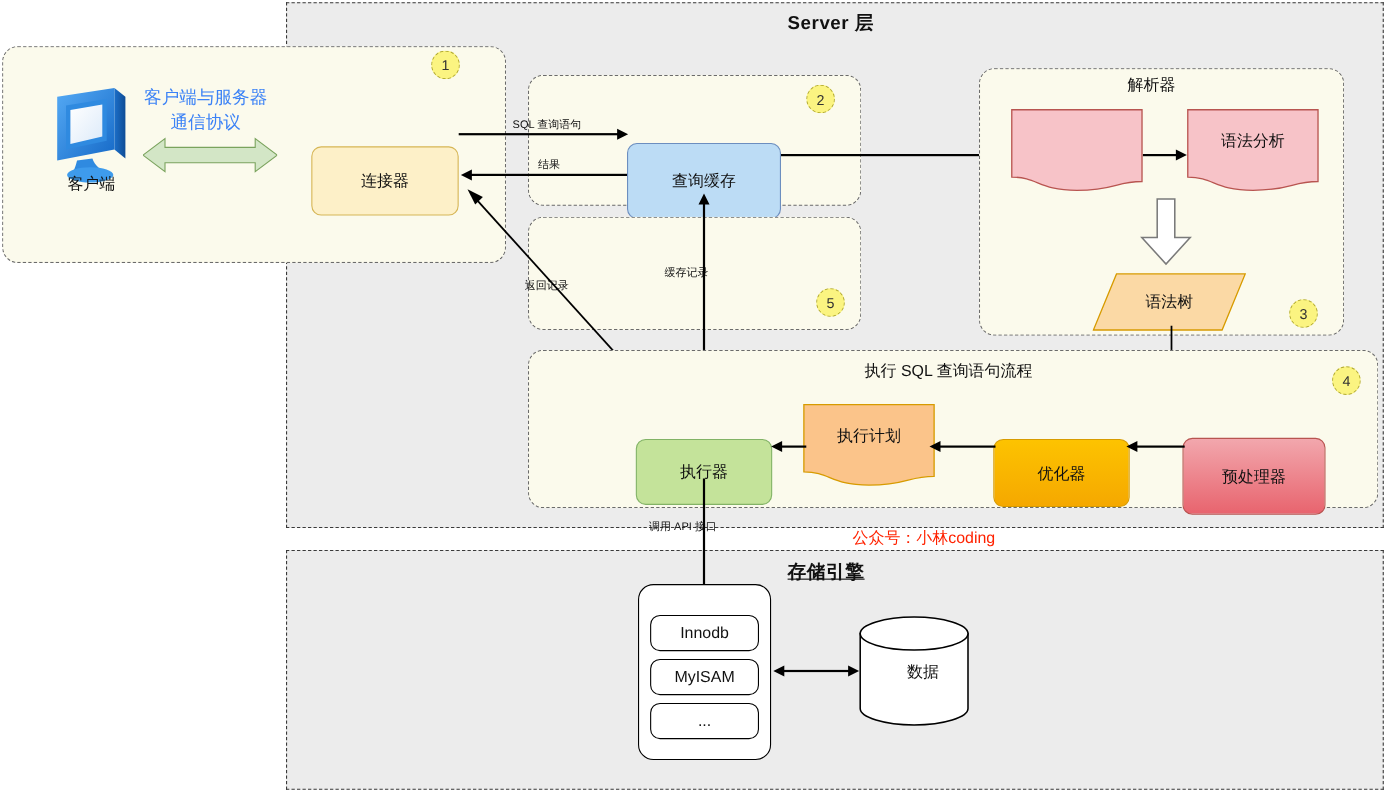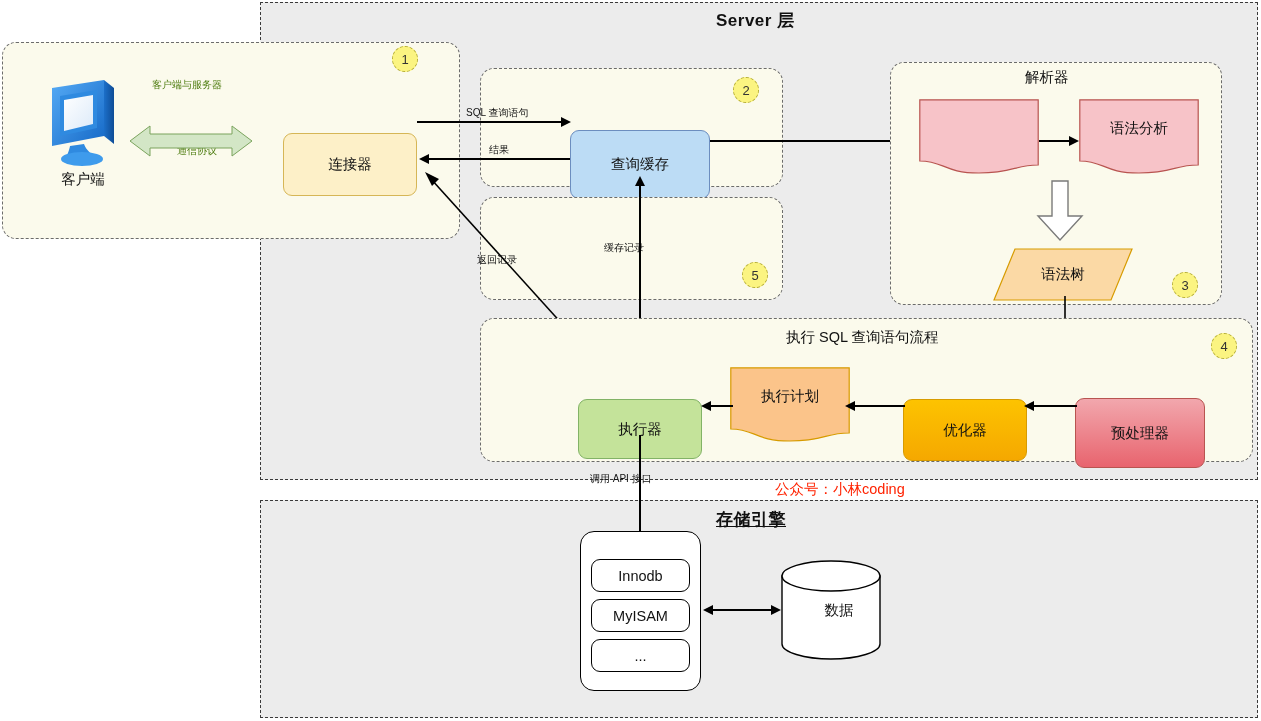--- a/index.html
+++ b/index.html
@@ -52,21 +52,21 @@
   .se-item{position:absolute;background:#fff;border:1.4px solid #000;border-radius:9px;
            display:flex;align-items:center;justify-content:center;font-size:14.5px;color:#111;box-sizing:border-box;}
 
   .cyl{position:absolute;}
   .cyl svg{display:block;}
   .cyl .lbl{position:absolute;left:0;right:0;top:0;bottom:0;display:flex;align-items:center;
             justify-content:center;font-size:14.5px;color:#111;}
 
   .client-icon{position:absolute;}
   .client-label{position:absolute;font-size:14.5px;color:#111;white-space:nowrap;text-align:center;}
-  .proto-label{position:absolute;font-size:10px;color:#4d7c0f;text-align:center;line-height:1.45;white-space:nowrap;}
+  .proto-label{position:absolute;font-size:16px;color:#3b82f6;text-align:center;line-height:1.45;white-space:nowrap;}
   .green-arrow{position:absolute;}
   .blockarrow{position:absolute;}
 </style>
 </head>
 <body>
 
 <div id="stage">
 
   <div class="layer" style="left:260px;top:2px;width:998px;height:478px;"></div>
   <div class="layer-title" style="left:716px;top:9px;">Server 层</div>
@@ -94,24 +94,24 @@
         </linearGradient>
       </defs>
       <path d="M60 8 L70 16 L70 72 L60 64 Z" fill="url(#gSide)"></path>
       <path d="M8 16 L60 8 L60 64 L8 74 Z" fill="url(#gBody)"></path>
       <path d="M16 24 L53 18 L53 56 L16 64 Z" fill="#2f8ae0"></path>
       <path d="M20 28 L49 23 L49 52 L20 59 Z" fill="url(#gScr)"></path>
       <path d="M26 74 C26 74 24 84 20 88 C30 94 52 93 58 87 C48 84 42 78 40 72 Z" fill="#2f8ae0"></path>
       <ellipse cx="38" cy="87" rx="21" ry="7" fill="#3e9bec"></ellipse>
     </svg>
   </div>
-  <div class="client-label" style="left:48px;top:170px;width:70px;">客户端</div>
+  <div class="client-label" style="left:48px;top:158px;width:70px;">客户端</div>
 
   <div class="proto-label" style="left:122px;top:78px;width:130px;">客户端与服务器</div>
-  <div class="proto-label" style="left:132px;top:100px;width:130px;margin-top:44px;">通信协议</div>
+  <div class="proto-label" style="left:122px;top:100px;width:130px;">通信协议</div>
 
   <div class="green-arrow" style="left:130px;top:123px;">
     <svg width="122" height="36" viewBox="0 0 122 36">
       <path d="M0 18 L20 3 L20 11 L102 11 L102 3 L122 18 L102 33 L102 25 L20 25 L20 33 Z" fill="#d3e6c6" stroke="#7aa35d" stroke-width="1"></path>
     </svg>
   </div>
 
   <div class="node n-connector" style="left:283px;top:109px;width:134px;height:63px;">连接器</div>
 
   <div class="grp" style="left:480px;top:68px;width:303px;height:119px;"></div>

